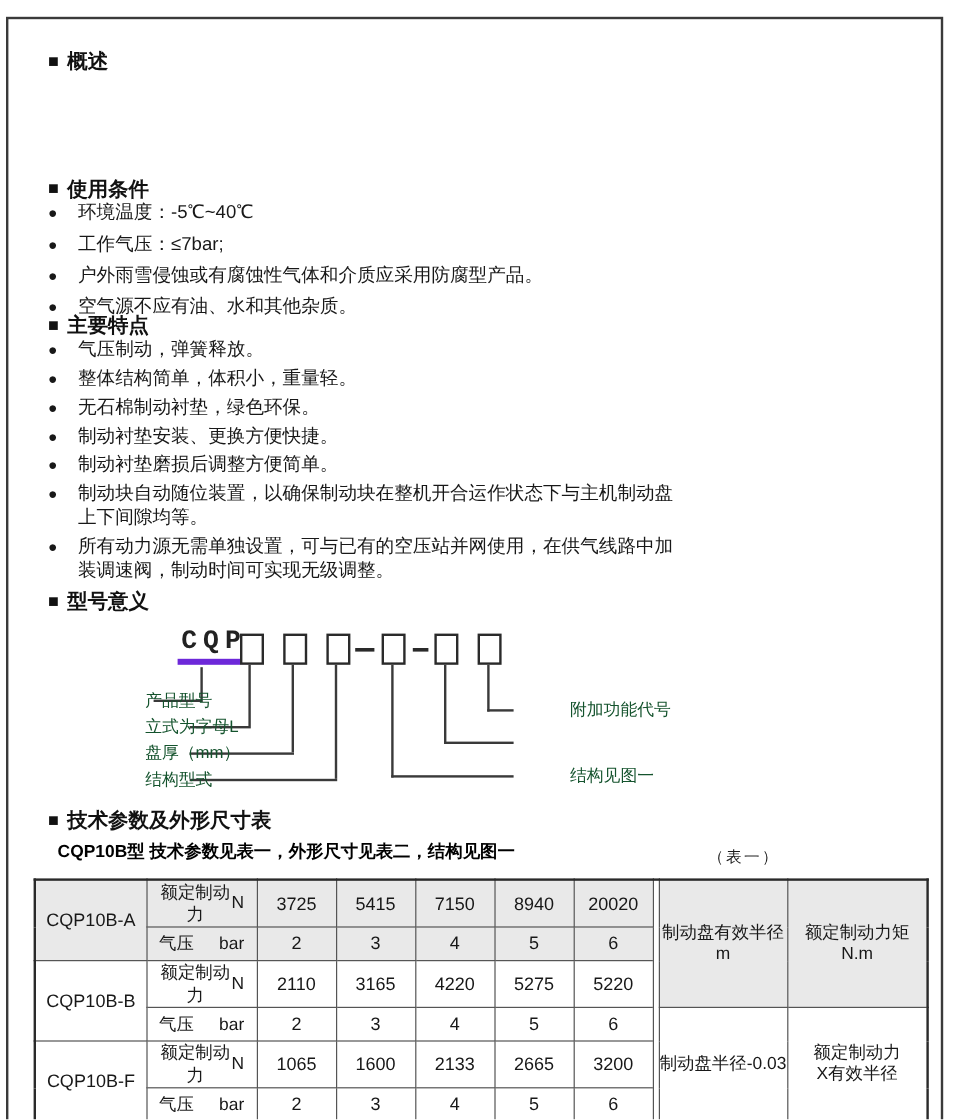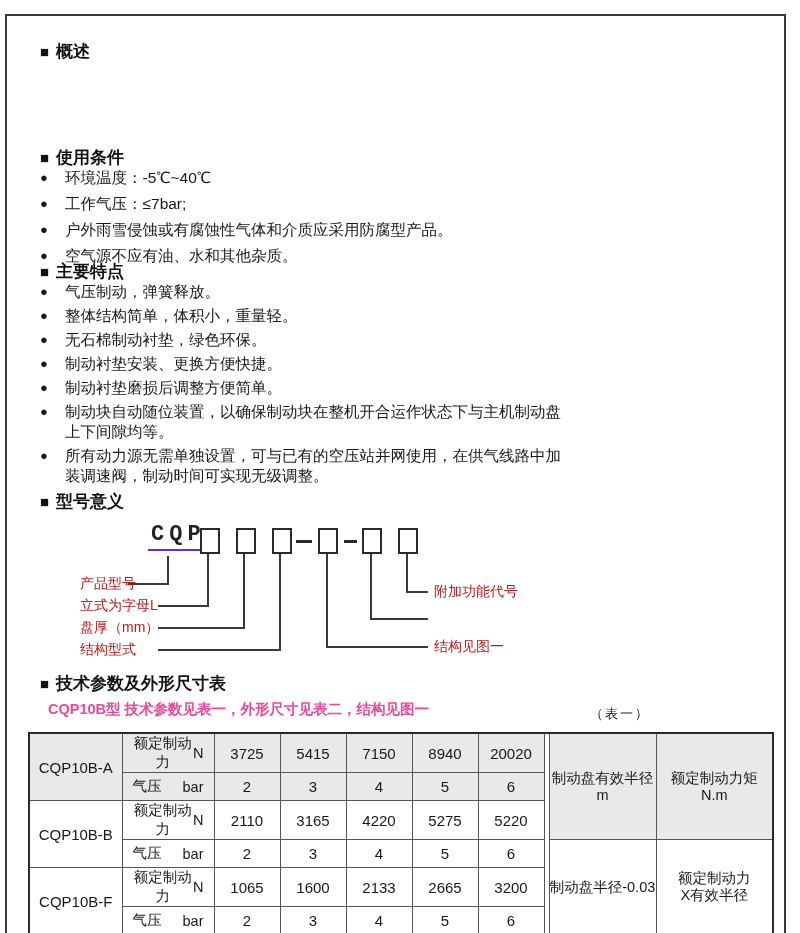--- a/index.html
+++ b/index.html
@@ -13,29 +13,29 @@
   .para{position:absolute;left:28px;top:64px;width:682px;font-size:16.5px;
         line-height:26px;white-space:pre-line;text-indent:2.6em;color:#181818;}
   .list{position:absolute;left:40px;width:668px;}
   .li{display:flex;gap:10px;margin-bottom:6px;line-height:20px;font-size:15.5px;color:#181818;}
   .feat .li{margin-bottom:4px;}
   .li .dot{width:15px;flex:0 0 15px;font-size:13px;line-height:20px;}
   .li .txt{flex:1;white-space:pre-line;}
   
   .diagram{position:absolute;left:0;top:506px;width:800px;height:172px;}
   .cqp{position:absolute;left:148px;top:16px;font-size:22px;font-weight:bold;
-       letter-spacing:5px;color:#222;border-bottom:2px solid #6d28d9;padding:0 3px 2px 3px;
+       letter-spacing:5px;color:#222;border-bottom:5px solid #6d28d9;padding:0 3px 2px 3px;
        font-family:"Liberation Mono","DejaVu Sans Mono",monospace;}
   .box{position:absolute;top:22px;width:16px;height:22px;border:2px solid #2a2a2a;background:#fff;}
   .dash{position:absolute;top:34px;height:3px;background:#2a2a2a;}
   .vl{position:absolute;width:2px;background:#3a3a3a;}
   .hl{position:absolute;height:2px;background:#3a3a3a;}
-  .dlabel{position:absolute;font-size:14px;color:#b91c1c;line-height:18px;white-space:nowrap;}
+  .dlabel{position:absolute;font-size:14px;color:#14532d;line-height:18px;white-space:nowrap;margin-left:41px;}
   
-  .subtitle{position:absolute;left:48px;top:700px;font-size:14.5px;font-weight:bold;color:#ec4899;}
+  .subtitle{position:absolute;left:48px;top:700px;font-size:14.5px;font-weight:bold;color:#000000;}
   .tabletag{position:absolute;left:590px;top:705px;font-size:13px;font-weight:normal;letter-spacing:2px;}
   table.spec{position:absolute;left:28px;top:732px;width:744px;border-collapse:collapse;
              table-layout:fixed;border:2px solid #2a2a2a;background:#fff;}
   table.spec td{border:1px solid #555;height:27px;padding:0;font-size:15px;color:#181818;
                 text-align:center;vertical-align:middle;}
   td.gray{background:#e9e9e9;}
   td.bt2{border-top:2px solid #2a2a2a;}
   td.spacer{border-left:1px solid #444;border-right:1px solid #444;background:#fff;}
   .plabel{display:flex;justify-content:space-between;align-items:center;padding:0 10px;font-size:14.5px;}
   .rhead div{line-height:17px;font-size:14.5px;}

